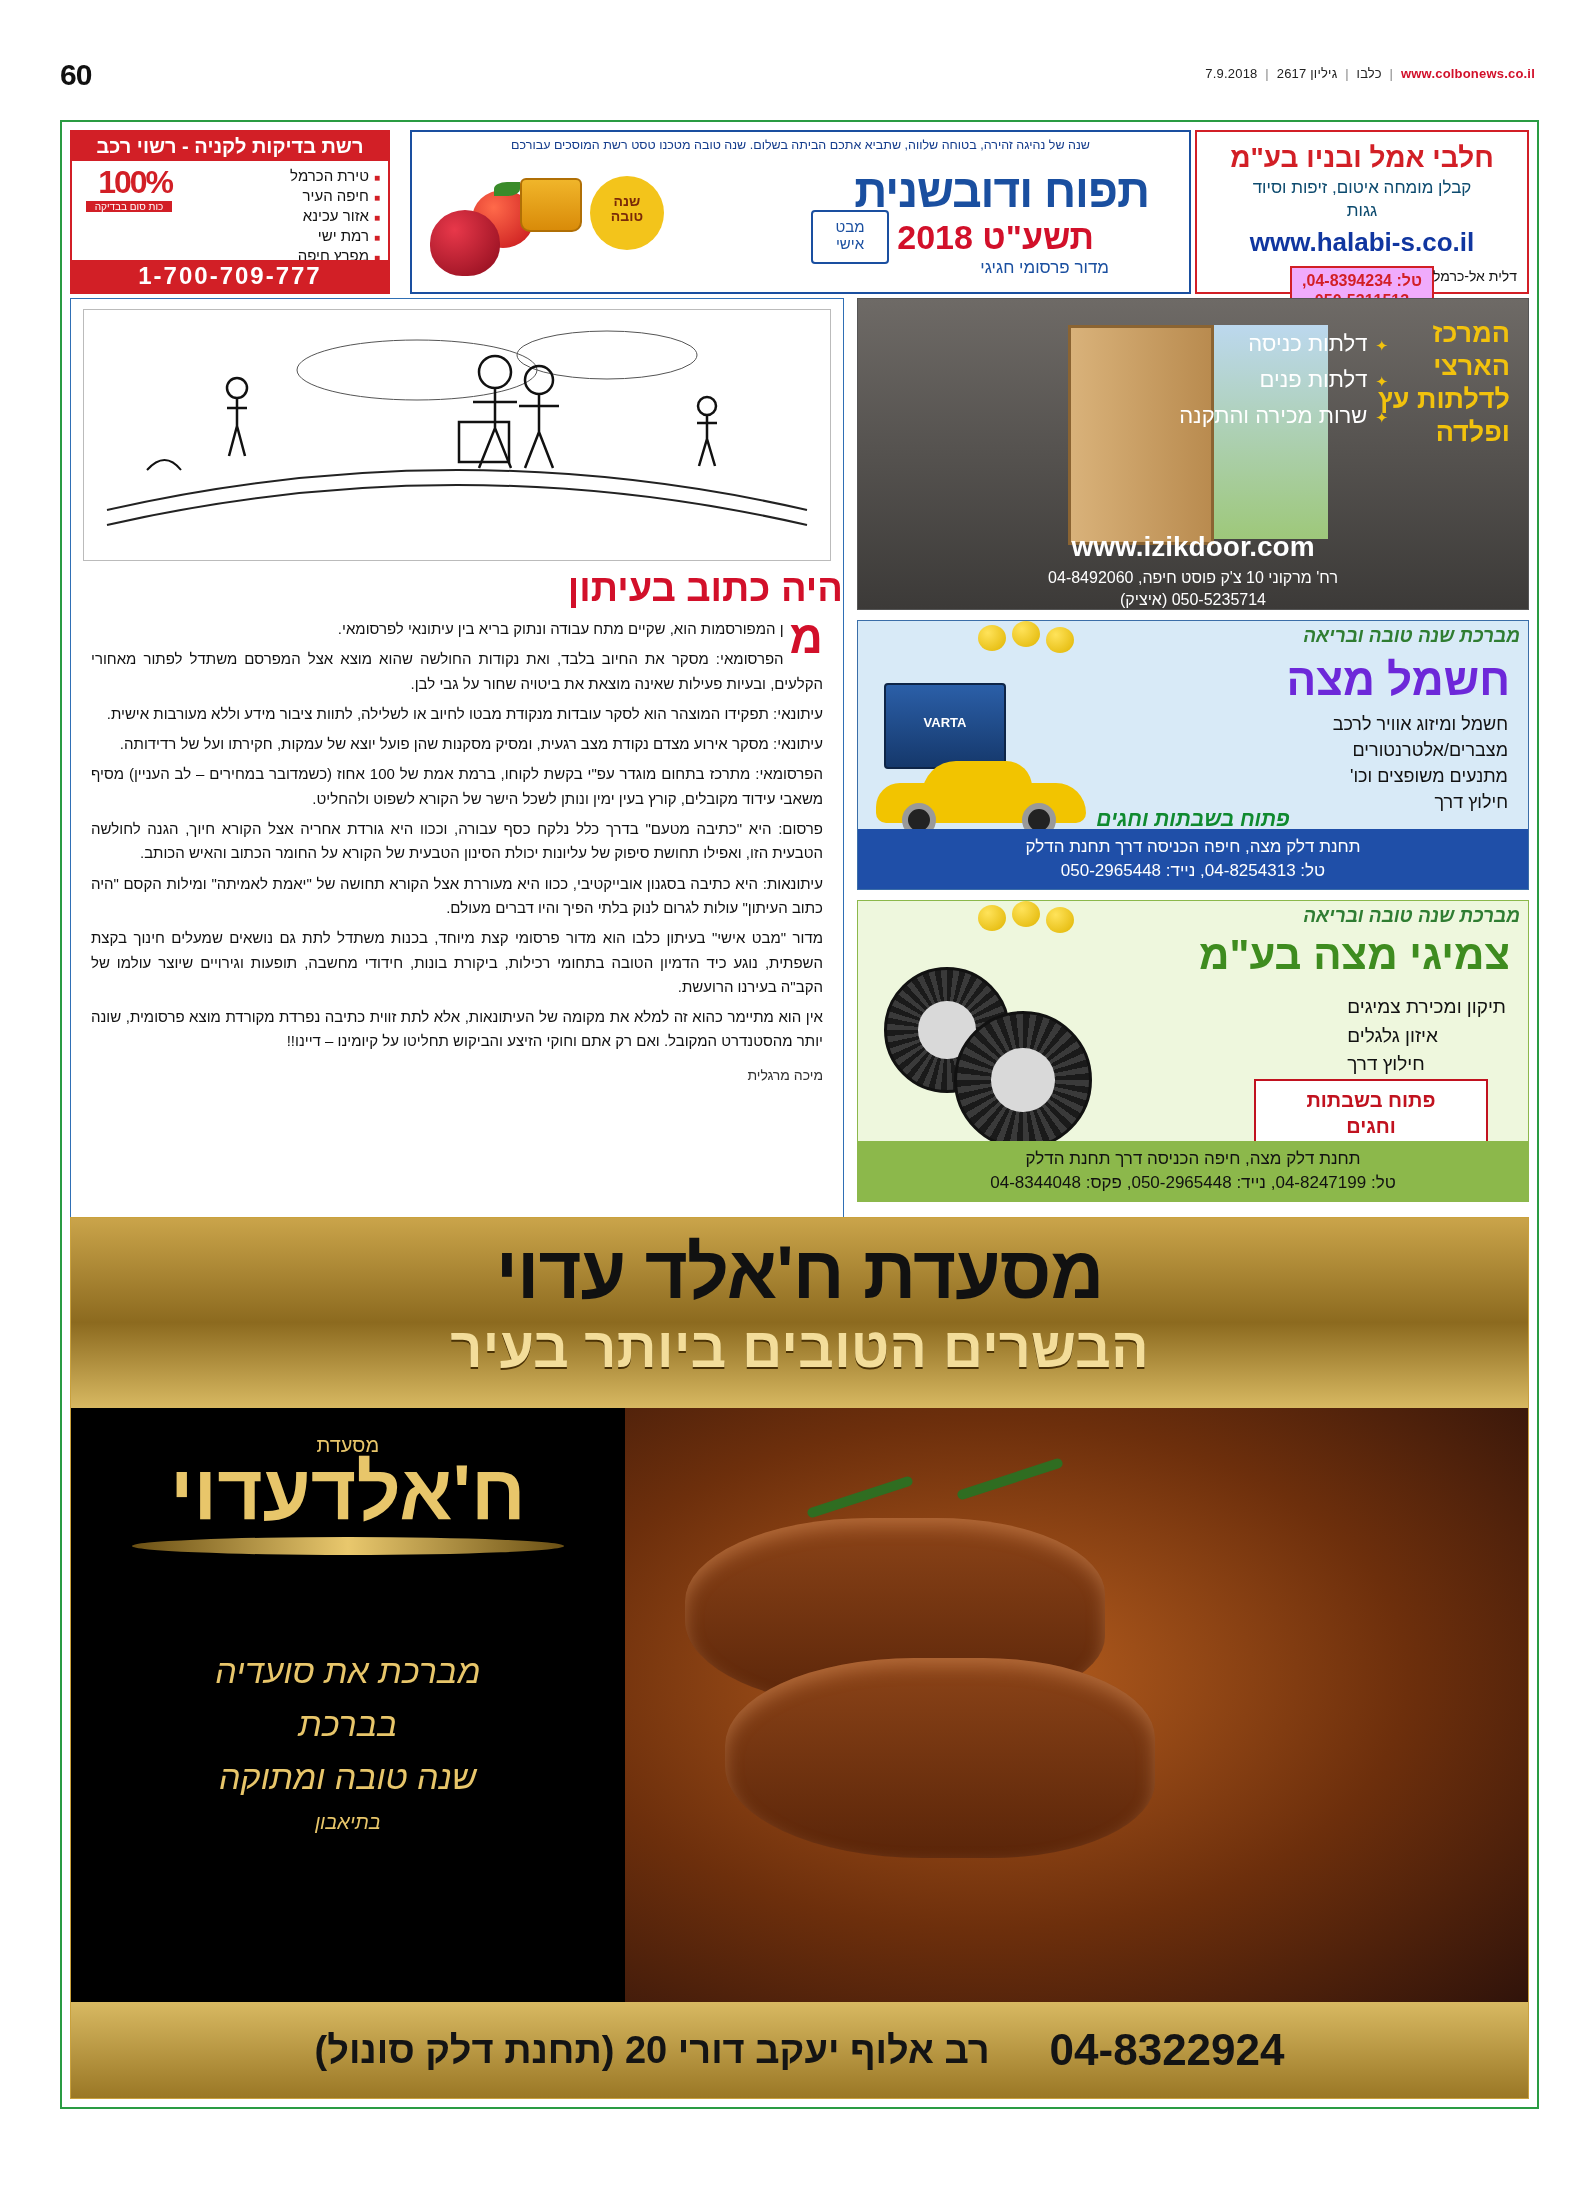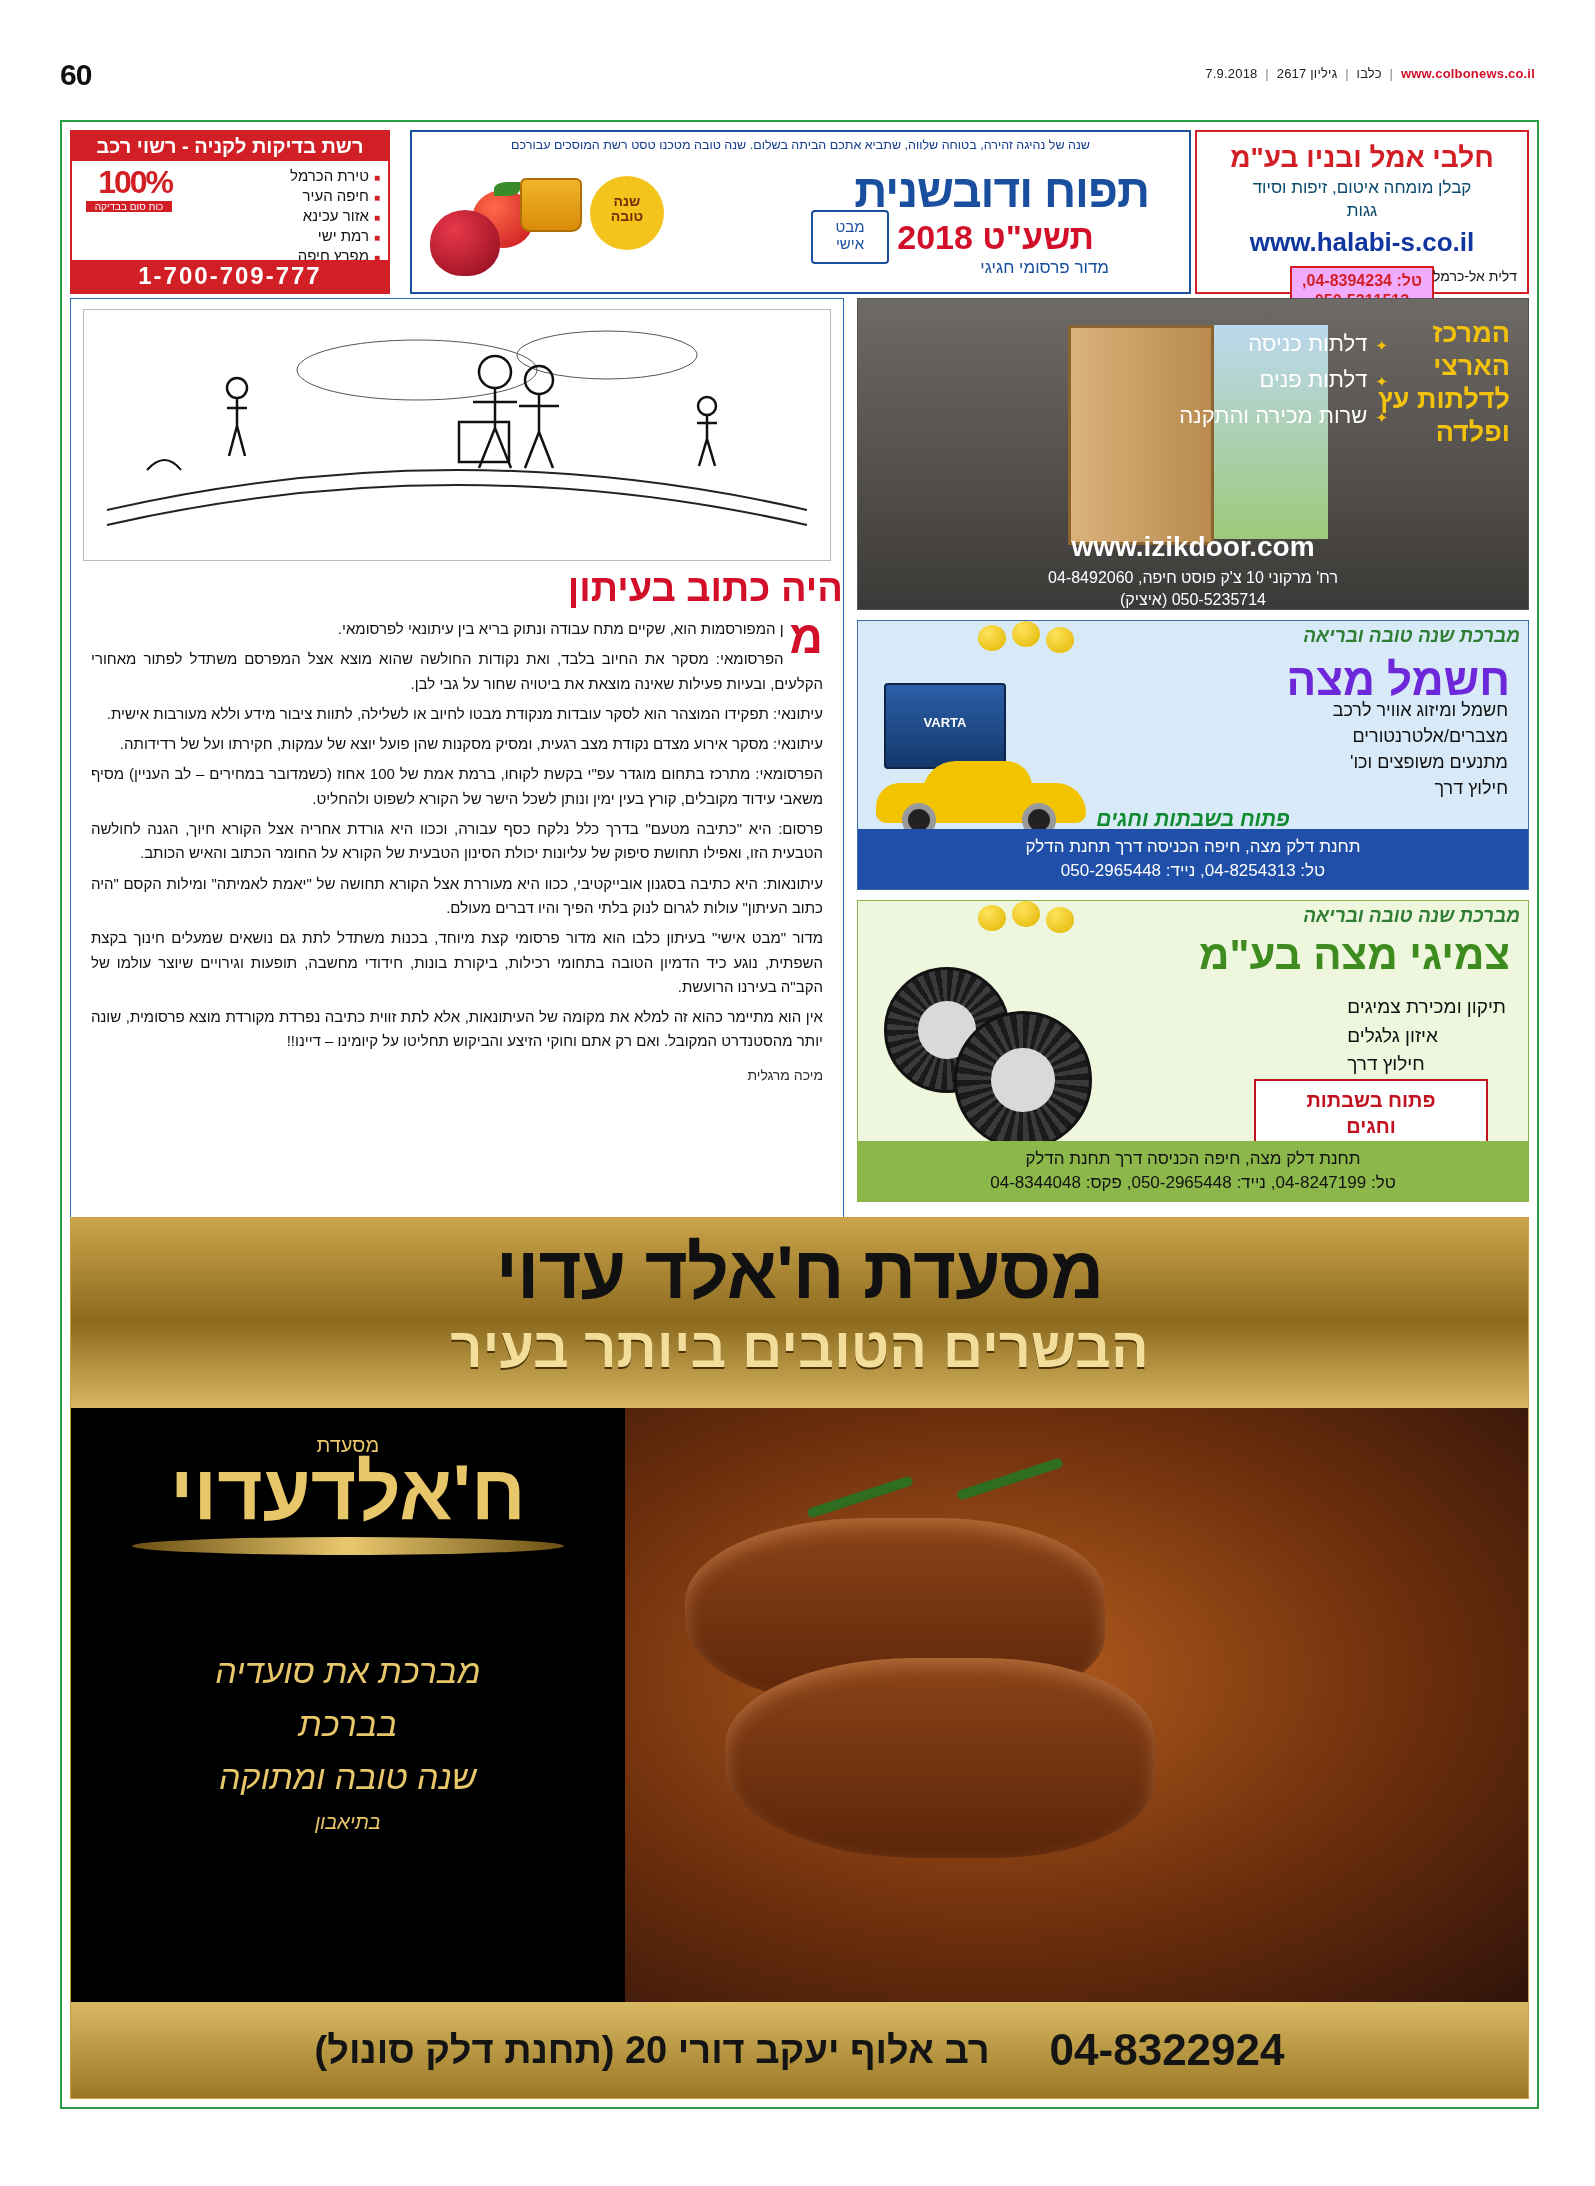--- a/index.html
+++ b/index.html
@@ -59,21 +59,21 @@
   .izik ul li:before{content:"✦";color:#f2c20d;font-size:15px;margin-left:8px;}
   .izik .url{position:absolute;left:0;right:0;top:232px;text-align:center;color:#fff;font-size:28px;font-weight:bold;}
   .izik .addr{position:absolute;left:0;right:0;top:268px;text-align:center;color:#fff;font-size:16px;line-height:1.35;direction:rtl;}
 
   .adbox{position:relative;margin-top:10px;border:1px solid #3b6ea8;background:#d8eaf7;overflow:hidden;}
   .mazda{height:268px;}
   .ribbon{position:absolute;right:8px;top:4px;color:#2f7d32;font-size:19px;font-weight:bold;direction:rtl;font-style:italic;}
   .apples{position:absolute;left:120px;top:0;width:150px;height:40px;}
   .apples i{position:absolute;display:block;width:28px;height:26px;border-radius:50%;background:radial-gradient(circle at 35% 30%,#ffe35a,#e0b400);}
   .mazda h2{position:absolute;right:18px;top:34px;margin:0;font-size:44px;color:#6d28d9;font-weight:bold;direction:rtl;}
-  .mazda .txt{position:absolute;right:20px;top:76px;font-size:18px;color:#111;line-height:1.45;direction:rtl;text-align:right;}
+  .mazda .txt{position:absolute;right:20px;top:90px;font-size:18px;color:#111;line-height:1.45;direction:rtl;text-align:right;}
   .mazda .battery{position:absolute;left:26px;top:62px;width:118px;height:82px;background:linear-gradient(#2b5fa8,#15386b);border:2px solid #0e2547;border-radius:4px;}
   .mazda .battery .lbl{color:#fff;font-size:13px;text-align:center;margin-top:30px;font-weight:bold;}
   .mazda .car{position:absolute;left:18px;top:136px;width:210px;height:80px;}
   .mazda .car .body{position:absolute;left:0;top:26px;width:210px;height:40px;background:#f2c400;border-radius:24px 30px 10px 10px;}
   .mazda .car .top{position:absolute;left:46px;top:4px;width:110px;height:34px;background:#f2c400;border-radius:34px 26px 0 0;}
   .mazda .car .w{position:absolute;bottom:0;width:34px;height:34px;border-radius:50%;background:#222;border:6px solid #999;box-sizing:border-box;}
   .mazda .badge{position:absolute;left:0;right:0;bottom:58px;text-align:center;color:#0f8a2f;font-size:21px;font-weight:bold;font-style:italic;}
   .adbox .footer{position:absolute;left:0;right:0;bottom:0;background:#1f4fa8;color:#fff;text-align:center;font-size:17px;padding:6px 0;line-height:1.4;direction:rtl;}
 
   .tsamigi{height:300px;border:1px solid #8cb84b;background:#eef7dd;}

